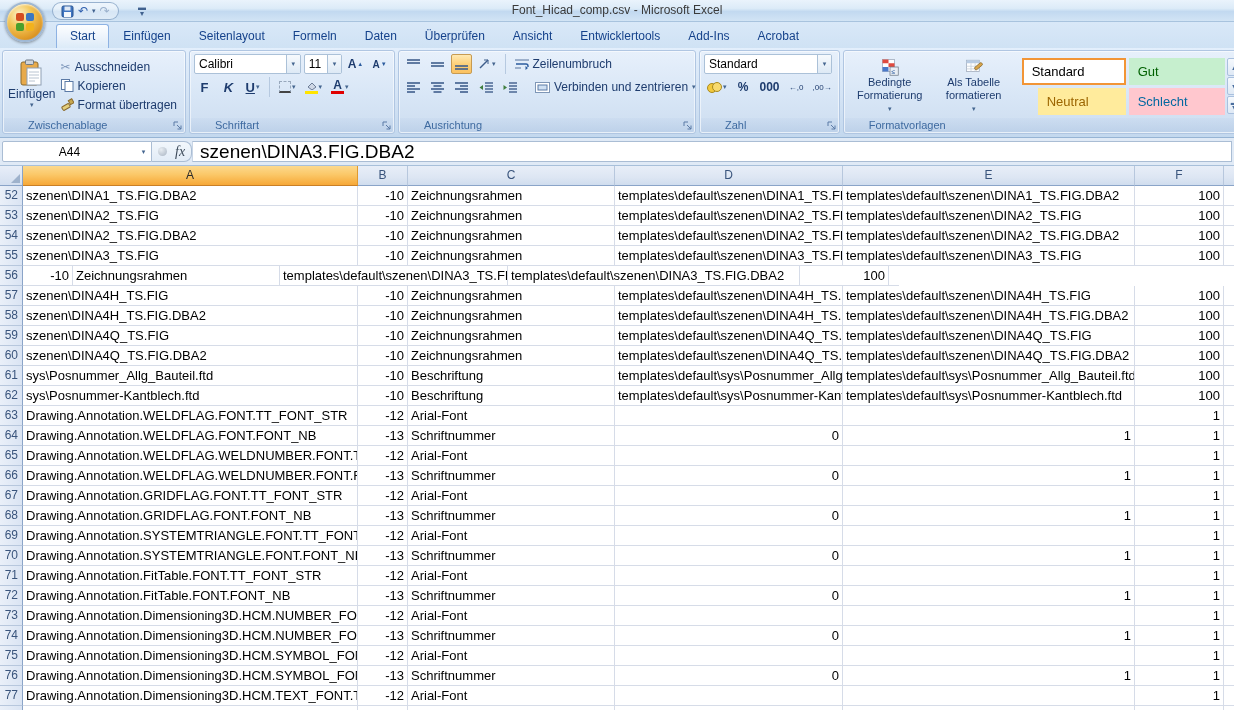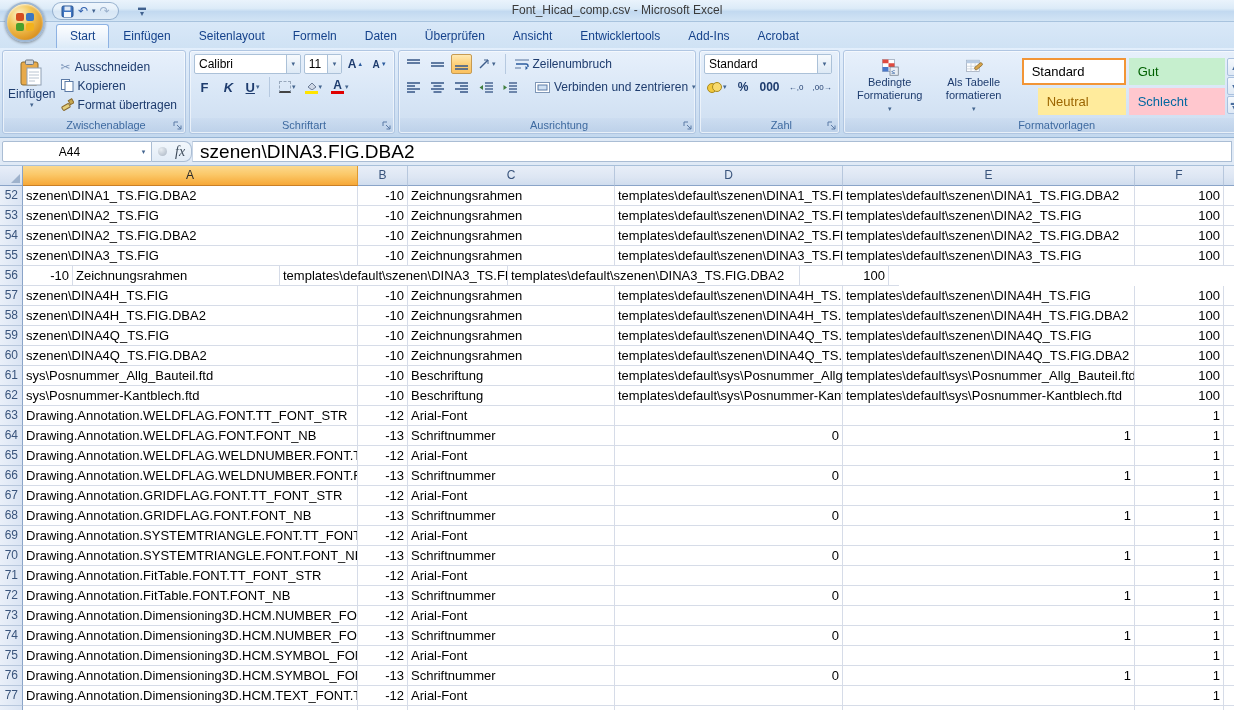--- a/index.html
+++ b/index.html
@@ -32,21 +32,21 @@
   .tab.active { background:linear-gradient(#fdfeff,#eaf2fb 60%,#dcebf8); border-color:#8db2e3;
     color:#15428b; }
 
   
   .ribbon { height:90px; background:linear-gradient(#e3effc,#d2e2f4 60%,#c3d8ee);
     border-bottom:1px solid #96b4d4; display:flex; gap:3px; padding:2px 2px 3px; }
   .group { position:relative; border:1px solid #b0c6e2; border-radius:3px;
     background:linear-gradient(#e7f0fb,#d8e6f6 55%,#cdddf0);
     box-shadow:inset 0 0 0 1px rgba(255,255,255,.55); }
   .group-label { position:absolute; left:1px; right:1px; bottom:1px; height:14px;
-    font-size:11px; line-height:14px; color:#3e6aa0; text-align:center;
+    font-size:11px; line-height:14px; color:#3e6aa0; text-align:left;
     background:linear-gradient(rgba(190,210,235,.25),rgba(170,195,225,.45)); border-radius:0 0 2px 2px;padding-left:24px; }
   .dlg { position:absolute; right:2px; bottom:2px; width:11px; height:11px; }
   .gcontent { padding:3px 4px 17px; height:100%; }
 
   .g-clip { width:184px; } .g-font { width:206px; } .g-align { width:298px; }
   .g-num { width:142px; } .g-style { flex:1; }
 
   .paste-wrap { display:flex; height:100%; }
   .paste-btn { width:52px; display:flex; flex-direction:column; align-items:center;
     justify-content:flex-start; padding-top:4px; font-size:12px; color:#1e3c6e;

